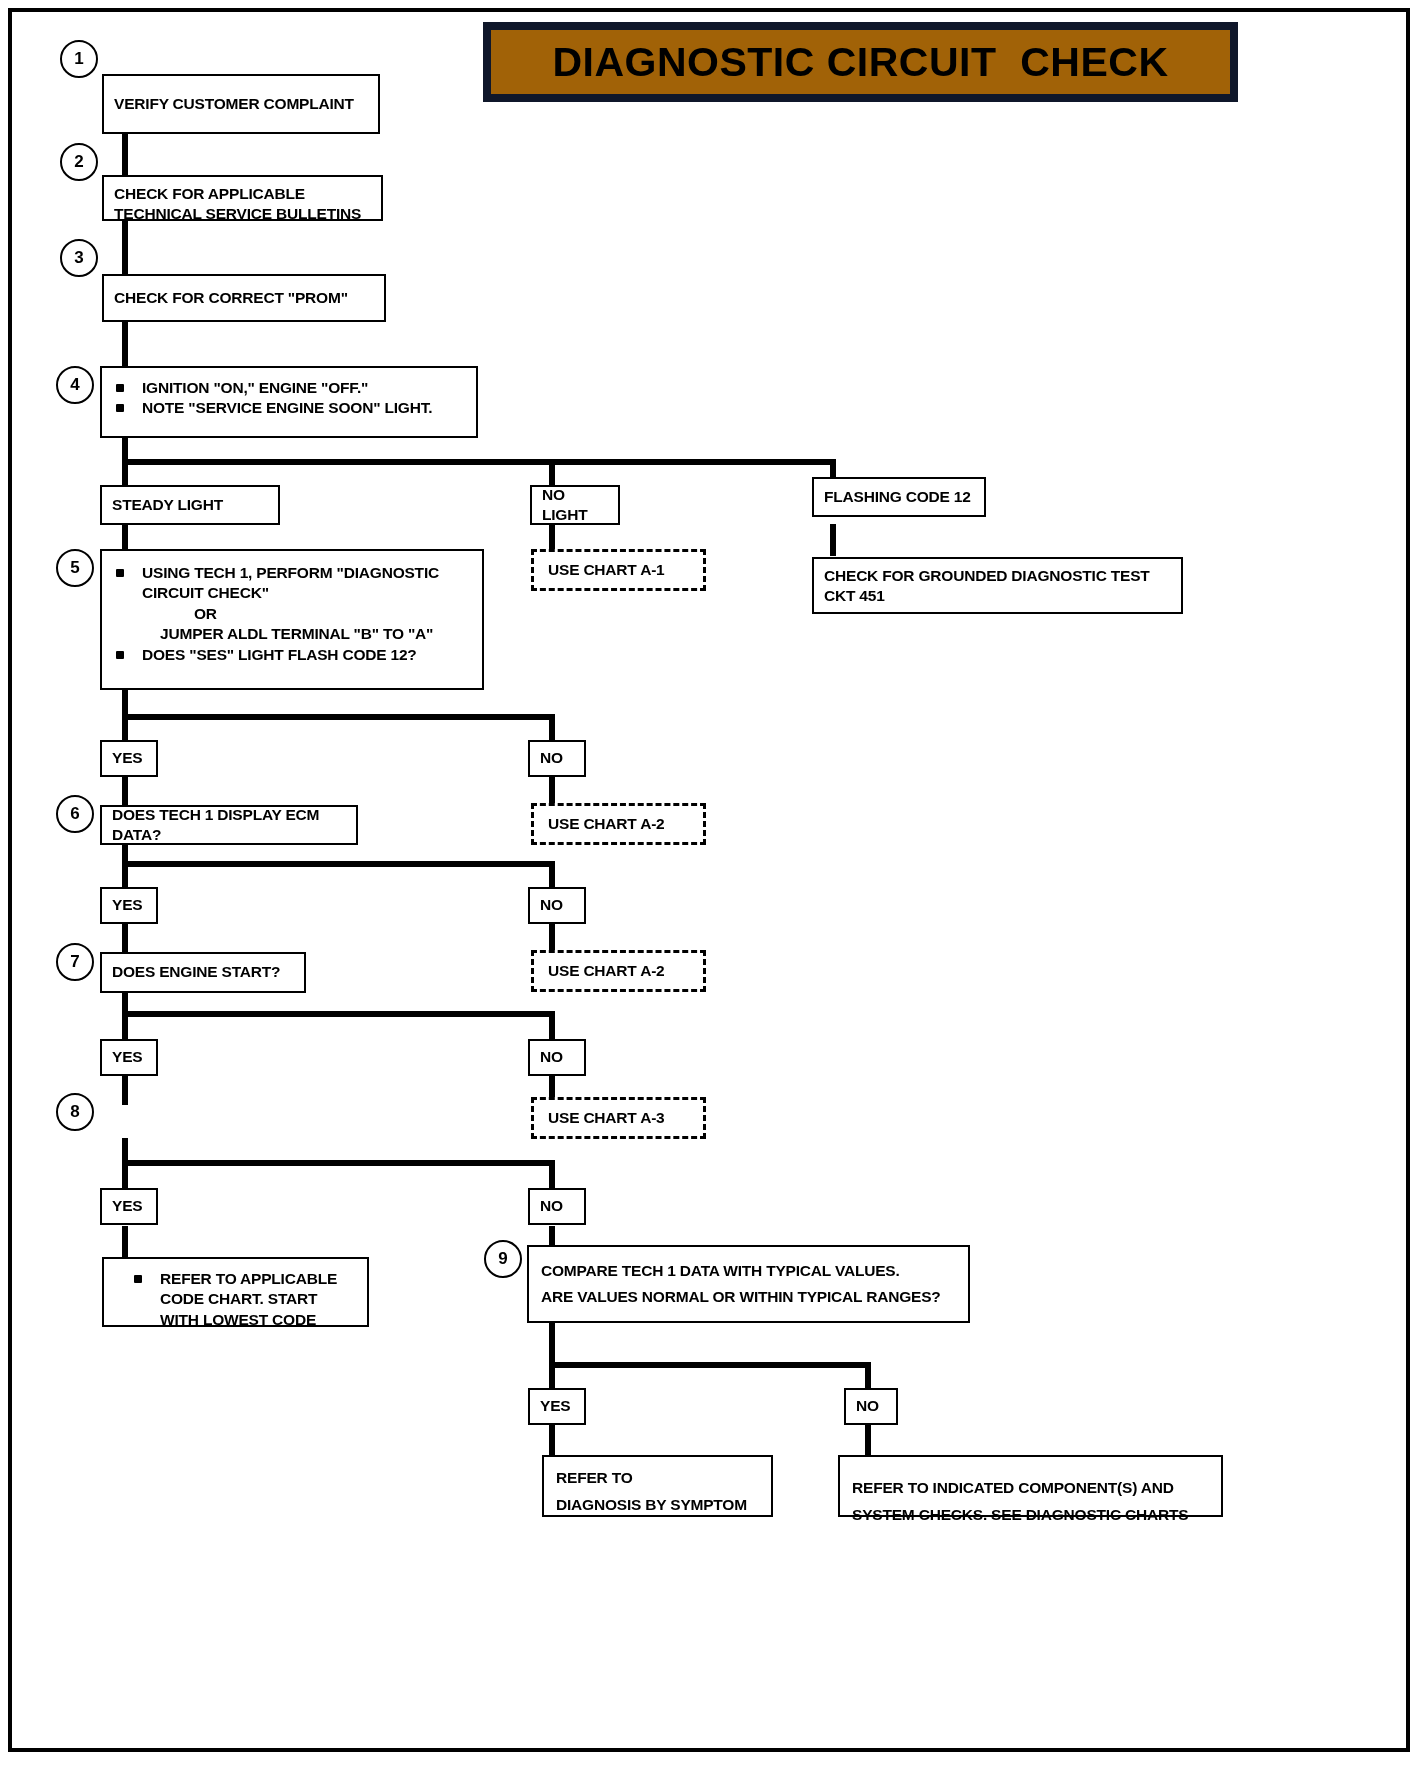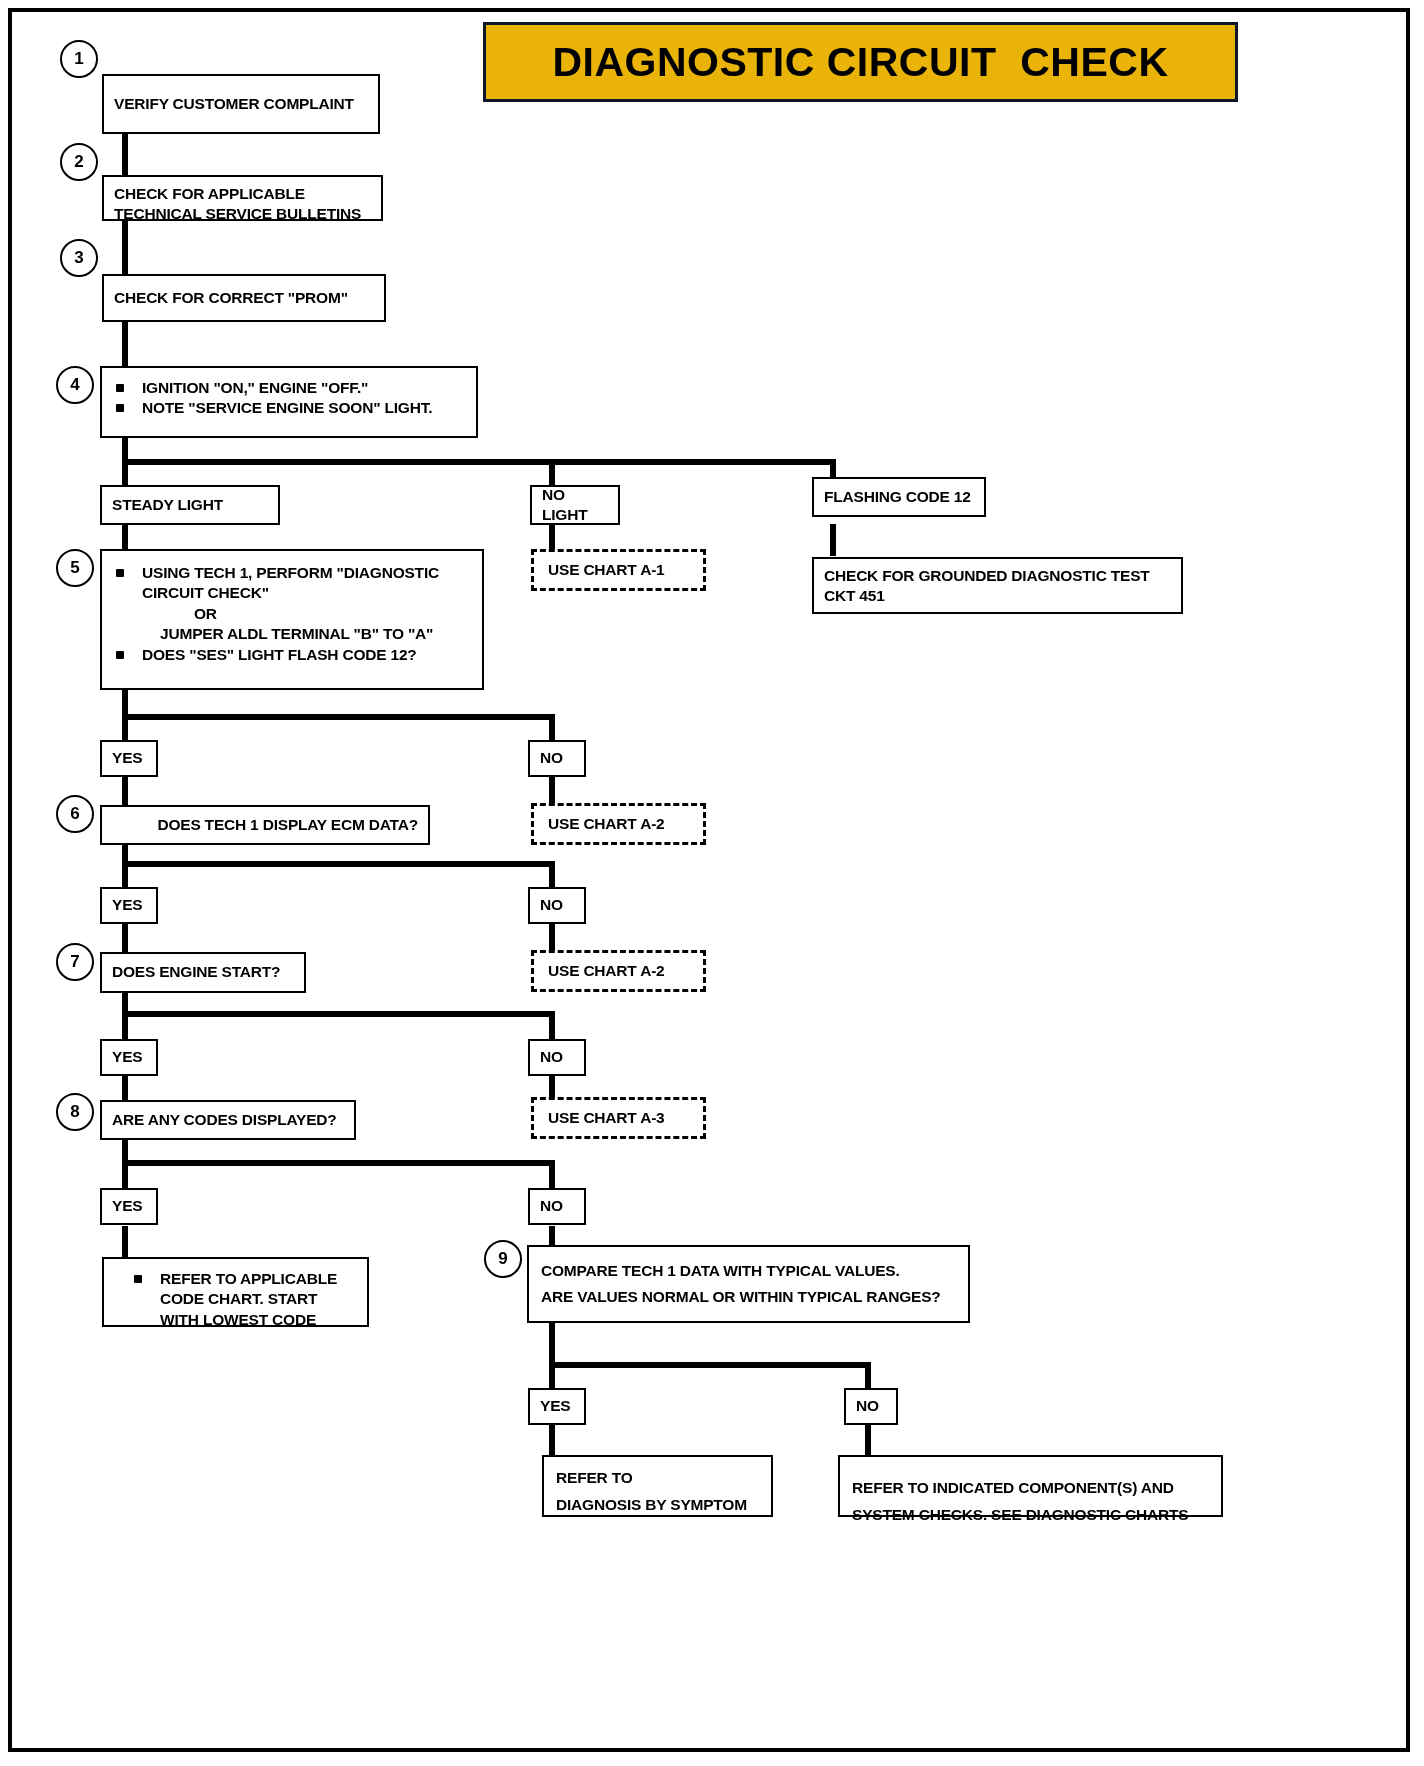--- a/index.html
+++ b/index.html
@@ -11,21 +11,21 @@
        font-weight:bold;font-size:15.5px;line-height:1.32;letter-spacing:-0.2px;color:#000;z-index:5;}
   .box .t{display:block;}
   .pad{padding:7px 10px;}
   .ctr{display:flex;align-items:center;}
   .dashed{border:3px dashed #000;}
 
   .stepnum{position:absolute;width:34px;height:34px;border:2.5px solid #000;border-radius:50%;
            background:#fff;display:flex;align-items:center;justify-content:center;
            font-weight:bold;font-size:17px;z-index:7;color:#000;}
 
-  .title-box{position:absolute;border:3px solid #0f172a;background:#eab308;box-sizing:border-box;
+  .title-box{position:absolute;border:8px solid #0f172a;background:#a16207;box-sizing:border-box;
              display:flex;align-items:center;justify-content:center;z-index:6;}
   .title-box span{font-weight:bold;font-size:41px;letter-spacing:0.5px;white-space:pre;}
 
   .ln{position:absolute;background:#000;z-index:2;}
 
   .bl{position:relative;display:block;padding-left:34px;}
   .bl::before{content:"";position:absolute;left:8px;top:6px;width:8px;height:8px;background:#000;border-radius:1px;}
   .nb{display:block;padding-left:34px;}
   .ind{display:block;padding-left:86px;}
   .ind2{display:block;padding-left:52px;}
@@ -150,21 +150,21 @@
     <span class="bl">DOES "SES" LIGHT FLASH CODE 12?</span>
   </div>
 
   <div class="box ctr pad" style="left:100px;top:740px;width:58px;height:37px;">
     <span class="t">YES</span>
   </div>
   <div class="box ctr pad" style="left:528px;top:740px;width:58px;height:37px;">
     <span class="t">NO</span>
   </div>
 
-  <div class="box ctr pad" style="left:100px;top:805px;width:330px;height:40px;justify-content:flex-end;">
+  <div class="box ctr pad" style="left:100px;top:805px;width:258px;height:40px;">
     <span class="t">DOES TECH 1 DISPLAY ECM DATA?</span>
   </div>
   <div class="box dashed ctr" style="left:531px;top:803px;width:175px;height:42px;padding:6px 14px;">
     <span class="t">USE CHART A-2</span>
   </div>
 
   <div class="box ctr pad" style="left:100px;top:887px;width:58px;height:37px;">
     <span class="t">YES</span>
   </div>
   <div class="box ctr pad" style="left:528px;top:887px;width:58px;height:37px;">
@@ -178,23 +178,20 @@
     <span class="t">USE CHART A-2</span>
   </div>
 
   <div class="box ctr pad" style="left:100px;top:1039px;width:58px;height:37px;">
     <span class="t">YES</span>
   </div>
   <div class="box ctr pad" style="left:528px;top:1039px;width:58px;height:37px;">
     <span class="t">NO</span>
   </div>
 
-  <div class="box ctr pad" style="left:100px;top:1100px;width:256px;height:40px;">
-    <span class="t">ARE ANY CODES DISPLAYED?</span>
-  </div>
   <div class="box dashed ctr" style="left:531px;top:1097px;width:175px;height:42px;padding:6px 14px;">
     <span class="t">USE CHART A-3</span>
   </div>
 
   <div class="box ctr pad" style="left:100px;top:1188px;width:58px;height:37px;">
     <span class="t">YES</span>
   </div>
   <div class="box ctr pad" style="left:528px;top:1188px;width:58px;height:37px;">
     <span class="t">NO</span>
   </div>

